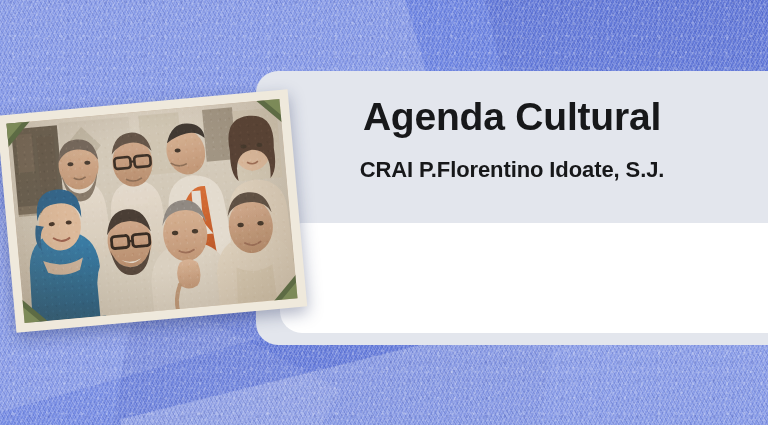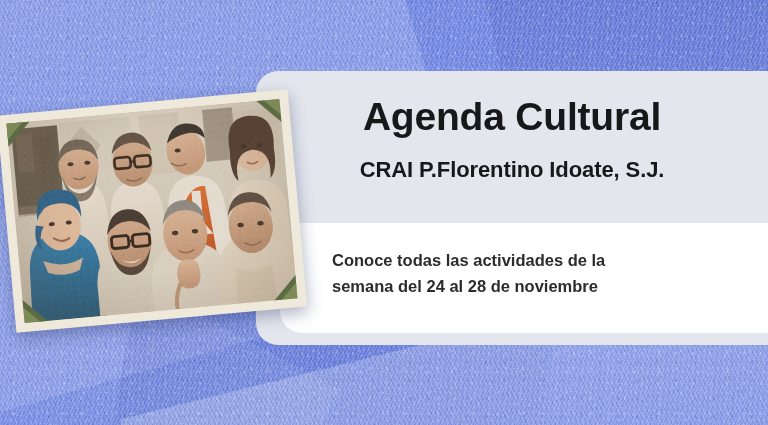--- a/index.html
+++ b/index.html
@@ -148,24 +148,20 @@
   <div class="bg-tex2"></div>
 
   <div class="card-outer"></div>
   <div class="card-inner"></div>
 
   <div class="headings">
     <h1 class="title">Agenda Cultural</h1>
     <h2 class="subtitle">CRAI P.Florentino Idoate, S.J.</h2>
   </div>
 
-  <div class="body-wrap">
-    <p class="body-text">Conoce todas las actividades de la</p>
-    <p class="body-text">semana del 24 al 28 de noviembre</p>
-  </div>
 
   <div class="photo">
     <div class="photo-frame">
 
       <div class="scene">
         <svg viewBox="0 0 274 200" preserveAspectRatio="none" aria-hidden="true">
           <defs>
             <linearGradient id="bgWall" x1="0" y1="0" x2="0" y2="1">
               <stop offset="0" stop-color="#e7e0d2"></stop>
               <stop offset="1" stop-color="#cfc6b4"></stop>

